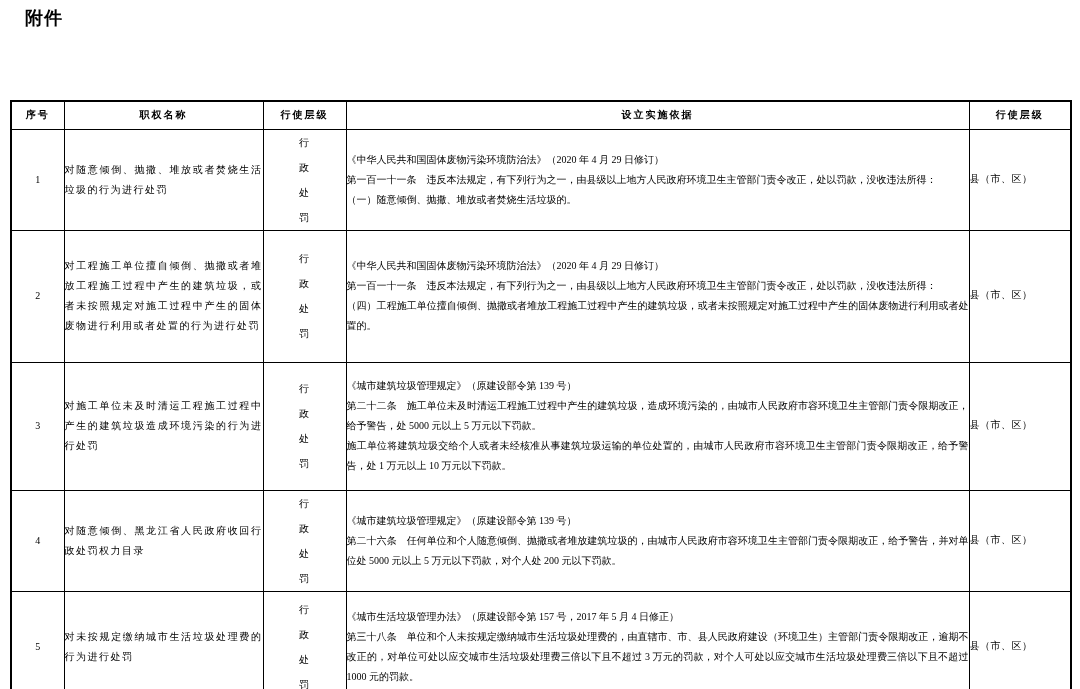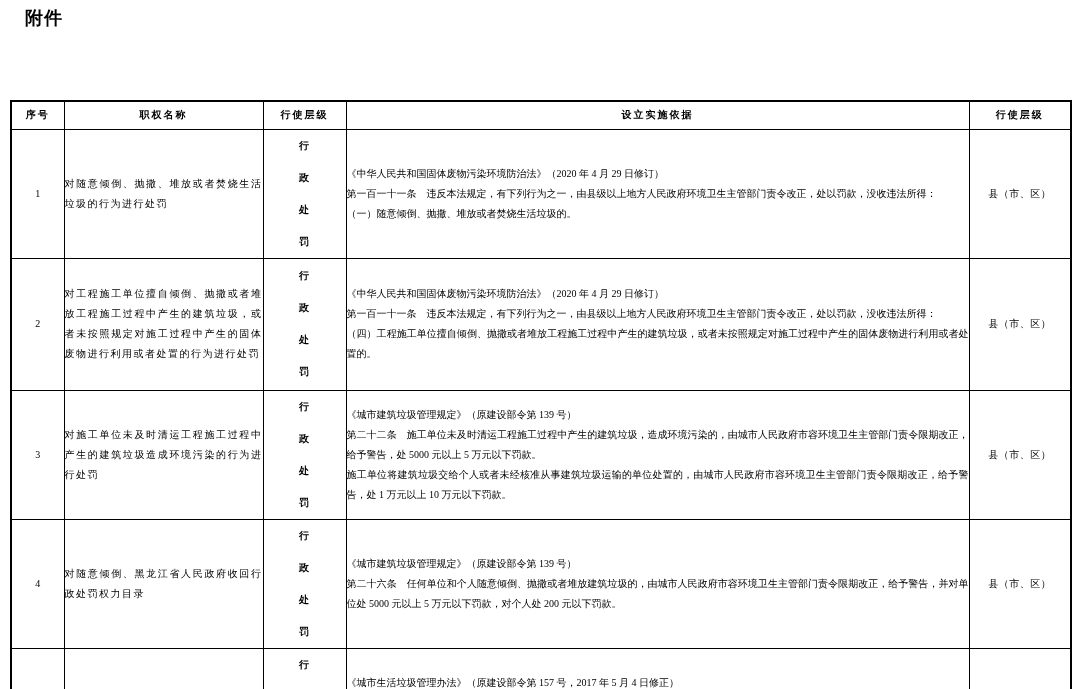--- a/index.html
+++ b/index.html
@@ -75,34 +75,33 @@
     text-align: justify;
     text-justify: inter-ideograph;
     letter-spacing: 1.5px;
     line-height: 22px;
   }
   td.c-type { text-align: center; }
   td.c-type .type-wrap {
     display: inline-block;
     width: 2.05em;
     text-align: center;
-    line-height: 32px;
+    line-height: 25px;
     letter-spacing: 1px;
-    font-weight: bold;
   }
   td.c-basis {
     padding: 3px 10px;
     white-space: pre-line;
     text-align: justify;
     text-justify: inter-ideograph;
     line-height: 20.5px;
   }
   td.c-level {
-    text-align: center;
     letter-spacing: 0.5px;
+    font-family: Liberation Mono, monospace;
   }
 </style>
 </head>
 <body>
 
 <div class="page">
   <div class="attachment">附件</div>
 
   <table class="powers">
     <colgroup>

